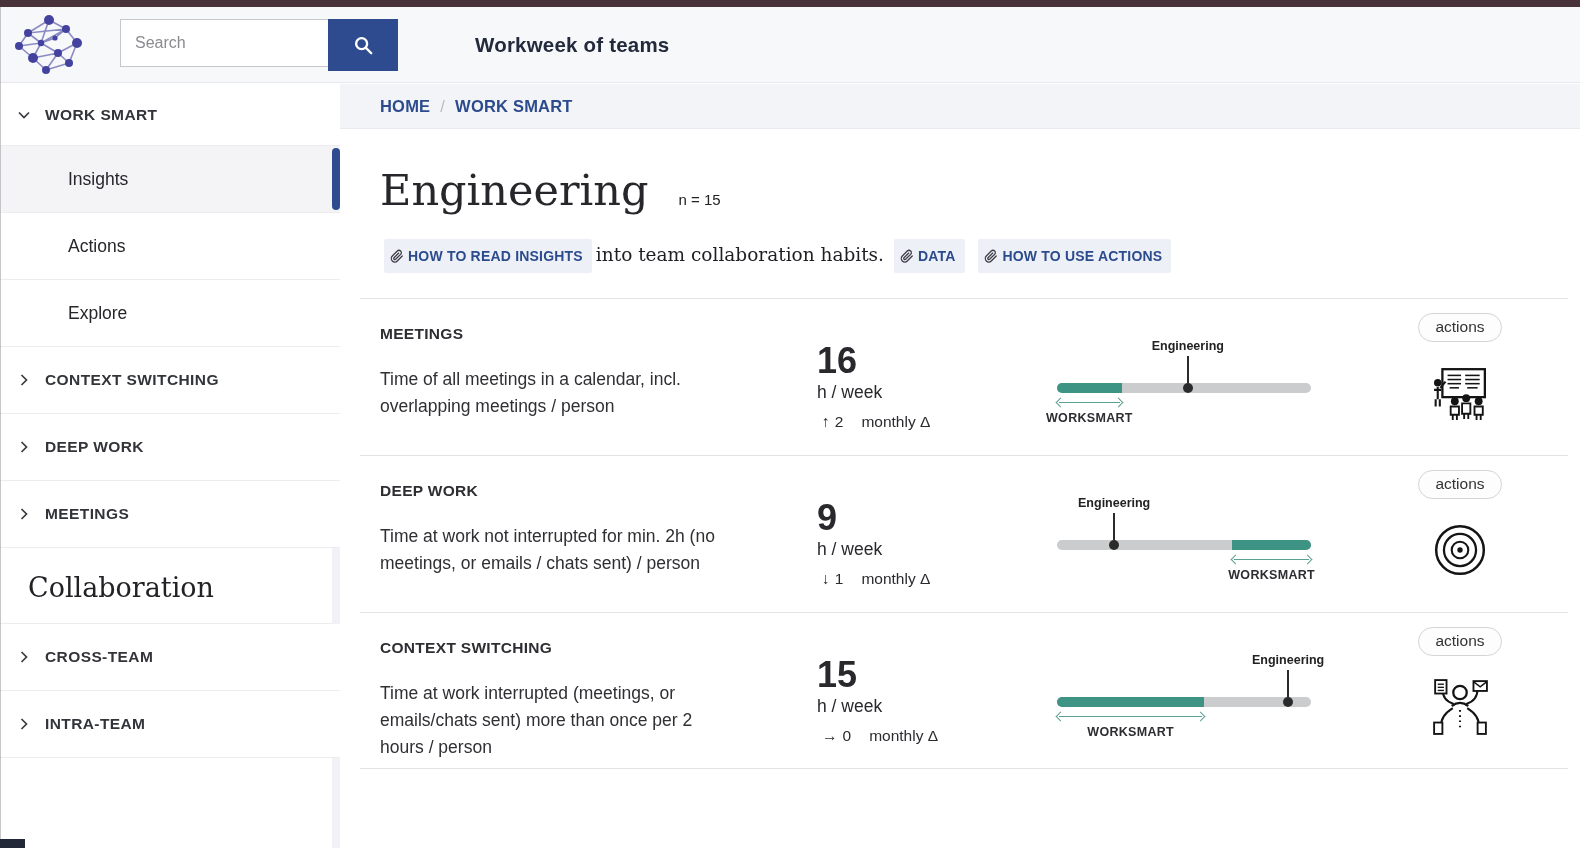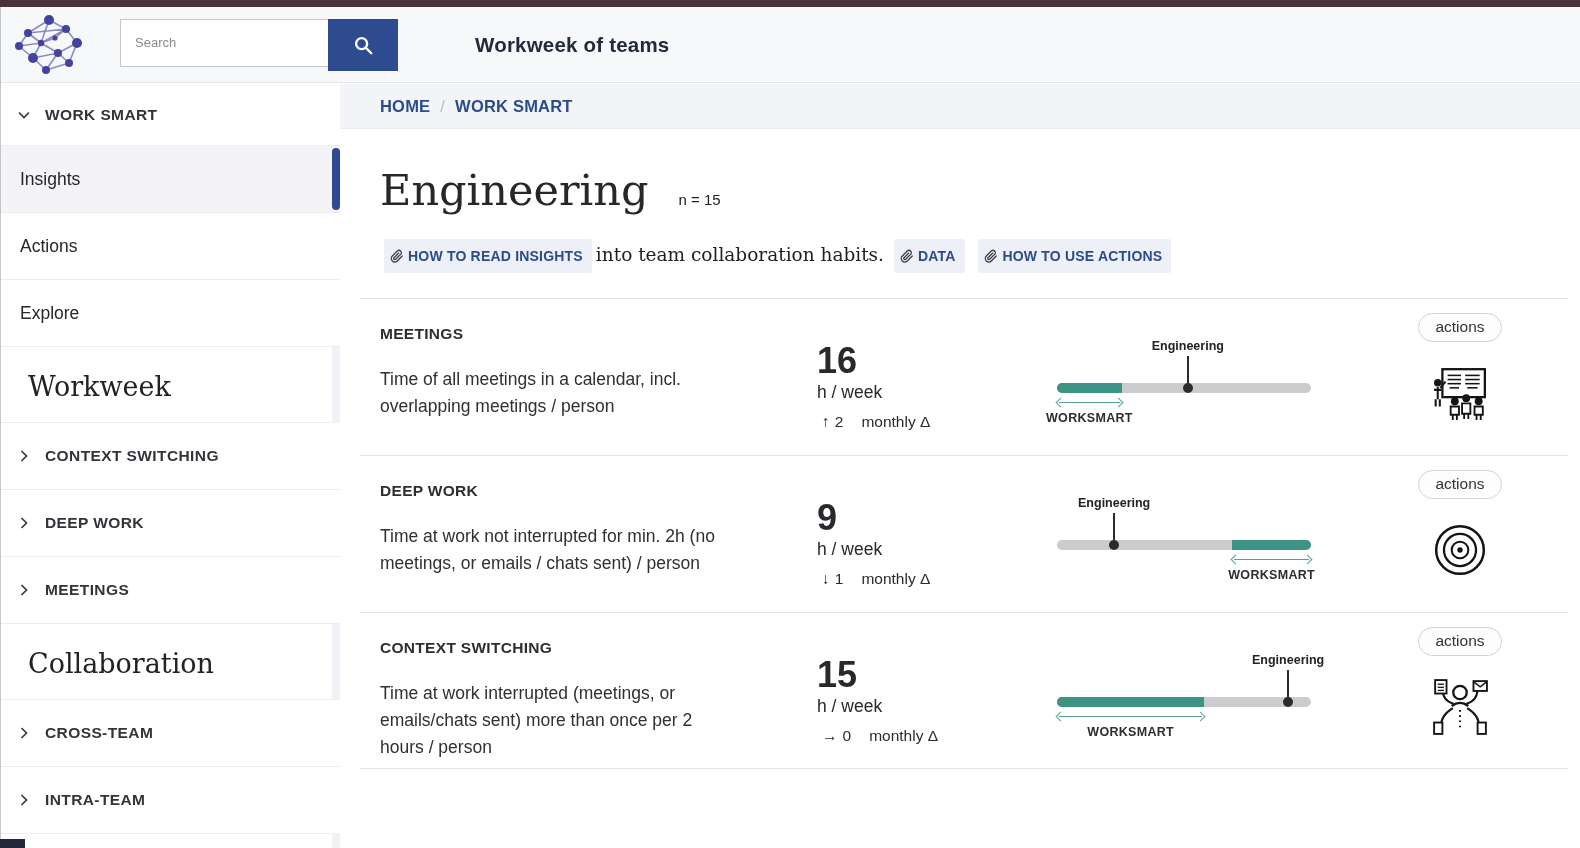--- a/index.html
+++ b/index.html
@@ -12,37 +12,37 @@
   .topstrip { position:absolute; top:0; left:0; right:0; height:7px; background:#473339; }
   .header {
     position:absolute; top:7px; left:0; right:0; height:76px;
     background:#f7f8fa; border-bottom:1px solid #e6e7eb;
     display:flex; align-items:center;
   }
   .logo { margin-left:10px; width:78px; height:64px; flex:0 0 auto; cursor:pointer; }
   .searchwrap { display:flex; align-items:flex-start; margin-left:32px; margin-top:0; }
   .search-input {
     width:208px; height:48px; border:1px solid #c6c7cb; border-right:none; background:#fff;
-    font-family:"Liberation Sans",sans-serif; font-size:13px; color:#333; padding:0 0 0 14px; outline:none;
+    font-family:"Liberation Sans",sans-serif; font-size:16px; color:#333; padding:0 0 0 14px; outline:none;
   }
   .search-input::placeholder { color:#8a8a90; }
   .search-btn {
     width:70px; height:52px; background:#2d4b8e; border:none; cursor:pointer;
     display:flex; align-items:center; justify-content:center;
   }
   .app-title { margin-left:77px; font-size:20.5px; font-weight:600; color:#222a3c; letter-spacing:.2px; }
 
   
   .sidebar { position:absolute; top:84px; left:0; width:340px; bottom:0; background:#fff; }
   .side-track { position:absolute; right:0; top:0; bottom:0; width:8px; background:#f1f2f7; }
   .side-row { display:flex; align-items:center; border-bottom:1px solid #ededf0; position:relative; background:#fff; }
   .side-head { height:62px; padding-left:16px; }
   .side-head .lbl, .side-exp .lbl { font-size:15.5px; font-weight:bold; letter-spacing:.4px; color:#33343a; }
   .side-head .chev, .side-exp .chev { width:16px; height:16px; margin-right:13px; flex:0 0 auto; }
-  .side-item { height:67px; padding-left:20px; font-size:17.5px; color:#26262b; cursor:pointer; }
+  .side-item { height:67px; padding-left:68px; font-size:17.5px; color:#26262b; cursor:pointer; }
   .side-item.selected { background:#f4f4f7; }
   .sel-thumb { position:absolute; right:0; top:2px; bottom:2px; width:8px; border-radius:4px; background:#2d4b8e; }
   .side-serif { padding:24px 0 20px 28px; font-family:"DejaVu Serif", serif; font-size:27px; color:#222226;
     border-bottom:1px solid #ededf0; }
   .side-exp { height:67px; padding-left:16px; cursor:pointer; }
   .left-edge { position:absolute; left:0; top:7px; bottom:0; width:1px; background:#9a9aa2; opacity:.55; }
   .bl-artifact { position:absolute; left:0; bottom:0; width:25px; height:9px; background:#232838; }
 
   
   .content { position:absolute; left:340px; top:84px; right:0; bottom:0; background:#fff; }
@@ -157,21 +157,20 @@
     <span>Insights</span>
     <span class="sel-thumb"></span>
   </div>
   <div class="side-row side-item">
     <span>Actions</span>
   </div>
   <div class="side-row side-item">
     <span>Explore</span>
   </div>
 
-  <div class="side-serif">Workweek</div>
 
   <div class="side-row side-exp">
     <svg class="chev" viewBox="0 0 16 16">
       <polyline points="5.5,3 10.5,8 5.5,13" fill="none" stroke="#3a3a40" stroke-width="1.7"></polyline>
     </svg>
     <span class="lbl">CONTEXT SWITCHING</span>
   </div>
   <div class="side-row side-exp">
     <svg class="chev" viewBox="0 0 16 16">
       <polyline points="5.5,3 10.5,8 5.5,13" fill="none" stroke="#3a3a40" stroke-width="1.7"></polyline>

